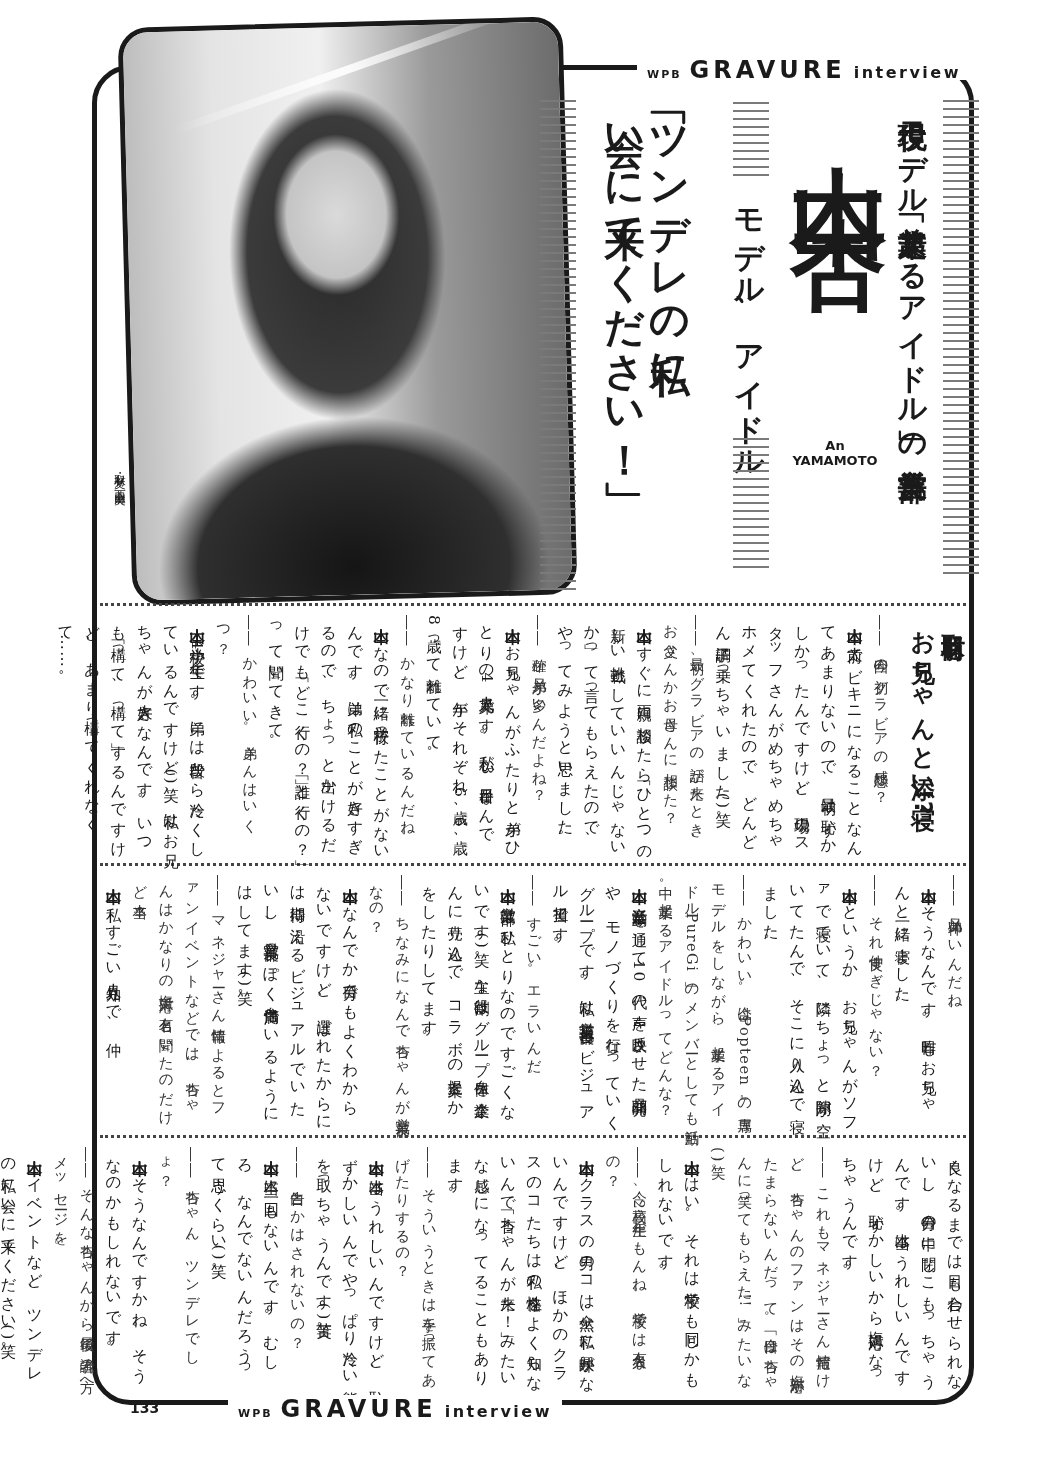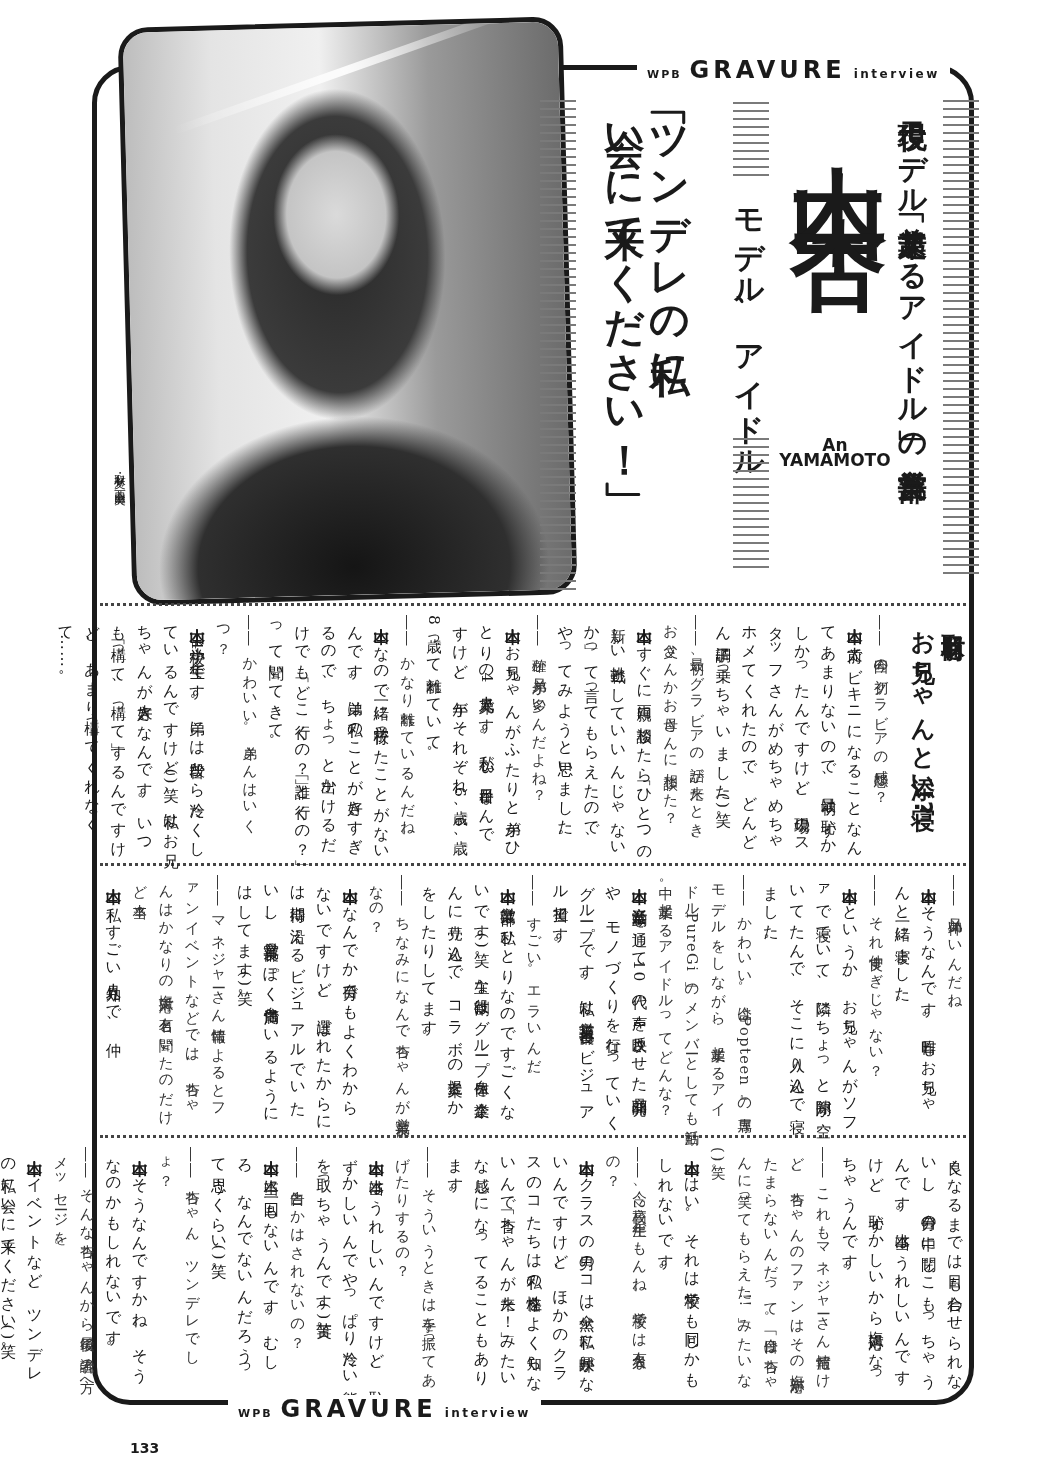--- a/index.html
+++ b/index.html
@@ -8,21 +8,21 @@
 
   
   .frame { position:absolute; left:92px; top:65px; width:882px; height:1340px;
            border:5px solid #1a1a1a; border-radius:38px; box-sizing:border-box; }
   .tag { position:absolute; background:#fff; padding:0 10px; display:flex; align-items:baseline; gap:8px;
          font-family:"DejaVu Sans", "Liberation Sans", sans-serif; color:#1a1a1a; white-space:nowrap; }
   .tag.top { left:637px; top:56px; height:24px; }
   .tag.bottom { left:228px; top:1395px; height:24px; }
   .tag .wpb { font-size:11px; font-weight:bold; letter-spacing:2px;text-align:right; }
   .tag .grav { font-size:24px; font-weight:bold; letter-spacing:4px; }
-  .tag .inter { font-size:12px; font-weight:bold; letter-spacing:2.5px; }
+  .tag .inter { font-size:16px; font-weight:bold; letter-spacing:2.5px; }
 
   
   .photo { position:absolute; left:125px; top:22px; width:445px; height:578px;
            border:5px solid #1a1a1a; border-radius:30px; box-sizing:border-box; overflow:hidden;
            transform:rotate(-1.5deg); background:#fff; }
   .photo-inner { position:absolute; inset:0;
      background:
        radial-gradient(ellipse 90px 115px at 48% 33%, #dadada 0%, #c4c4c4 55%, transparent 70%),
        radial-gradient(ellipse 150px 230px at 48% 40%, #2a2a2a 0%, #3b3b3b 60%, transparent 72%),
        radial-gradient(ellipse 260px 200px at 50% 95%, #151515 0%, #2f2f2f 60%, transparent 75%),
@@ -33,39 +33,39 @@
 
   .credit { position:absolute; left:112px; top:465px; writing-mode:vertical-rl;
             font-size:11.5px; letter-spacing:1px; font-family:"DejaVu Sans", "Liberation Sans", sans-serif; }
 
   
   .vt { position:absolute; writing-mode:vertical-rl; font-family:"DejaVu Sans", "Liberation Sans", sans-serif;
         font-weight:bold; color:#1a1a1a; white-space:nowrap; }
   .sub1 { left:895px; top:100px; font-size:29px; line-height:36px; letter-spacing:1px; }
   .name { left:790px; top:88px; font-size:96px; line-height:100px; letter-spacing:6px; }
   .roman { position:absolute; left:775px; top:438px; width:120px; text-align:center;
-           font-family:"DejaVu Sans", "Liberation Sans", sans-serif; font-weight:bold; font-size:17px; line-height:15px; }
+           font-family:"DejaVu Sans", "Liberation Sans", sans-serif; font-weight:bold; font-size:13px; line-height:15px; }
   .role { left:728px; top:188px; font-size:30px; letter-spacing:1px; }
   .catch { left:602px; top:98px; font-size:40px; line-height:45px; letter-spacing:0px; }
 
   .stripes { position:absolute; width:36px; }
   .stripes i { display:block; height:2px; background:#7a7a7a; margin-bottom:6px; }
 
   .dots { position:absolute; left:100px; width:866px; height:0; border-top:3px dotted #444; }
 
   
   .tier { position:absolute; left:100px; width:868px; writing-mode:vertical-rl;
           font-size:15.5px; line-height:26.3px; letter-spacing:1.5px; }
   .tier p { margin:0; text-indent:0; }
   .spk { font-family:"DejaVu Sans", "Liberation Sans", sans-serif; font-weight:bold; margin-left:0; }
   .q { color:#333; font-size:14.5px; }
   .heading { font-family:"DejaVu Sans", "Liberation Sans", sans-serif; font-weight:bold;
              font-size:24px; line-height:30px; letter-spacing:1px; margin-left:14px !important; }
 
-  .pageno { position:absolute; left:130px; top:1440px; font-family:"DejaVu Sans", "Liberation Sans", sans-serif;
+  .pageno { position:absolute; left:130px; top:1400px; font-family:"DejaVu Sans", "Liberation Sans", sans-serif;
             font-size:14px; font-weight:bold; }
 </style>
 </head>
 <body>
 
 <div class="frame"></div>
 
 <div class="tag top">
   <span class="wpb">WPB</span>
   <span class="grav">GRAVURE</span>

